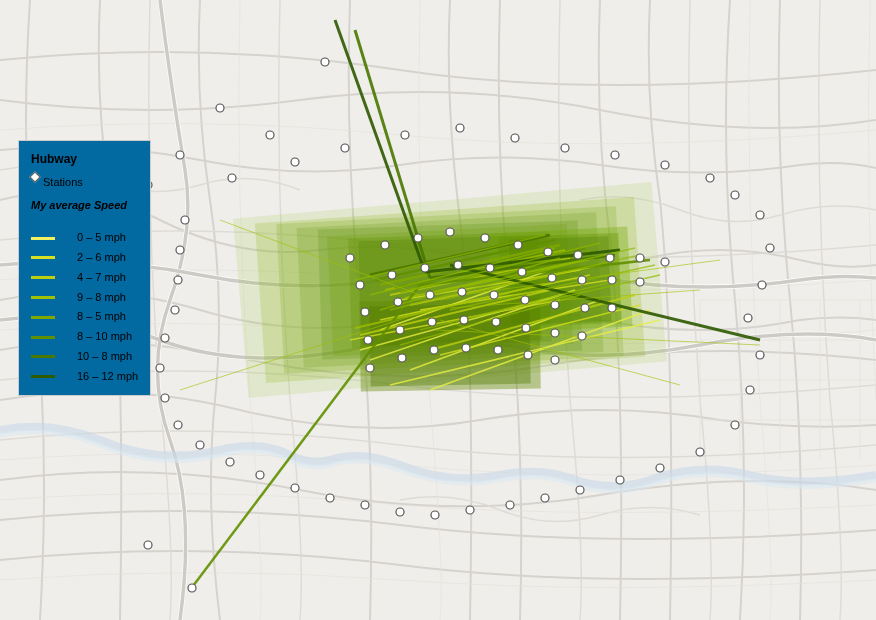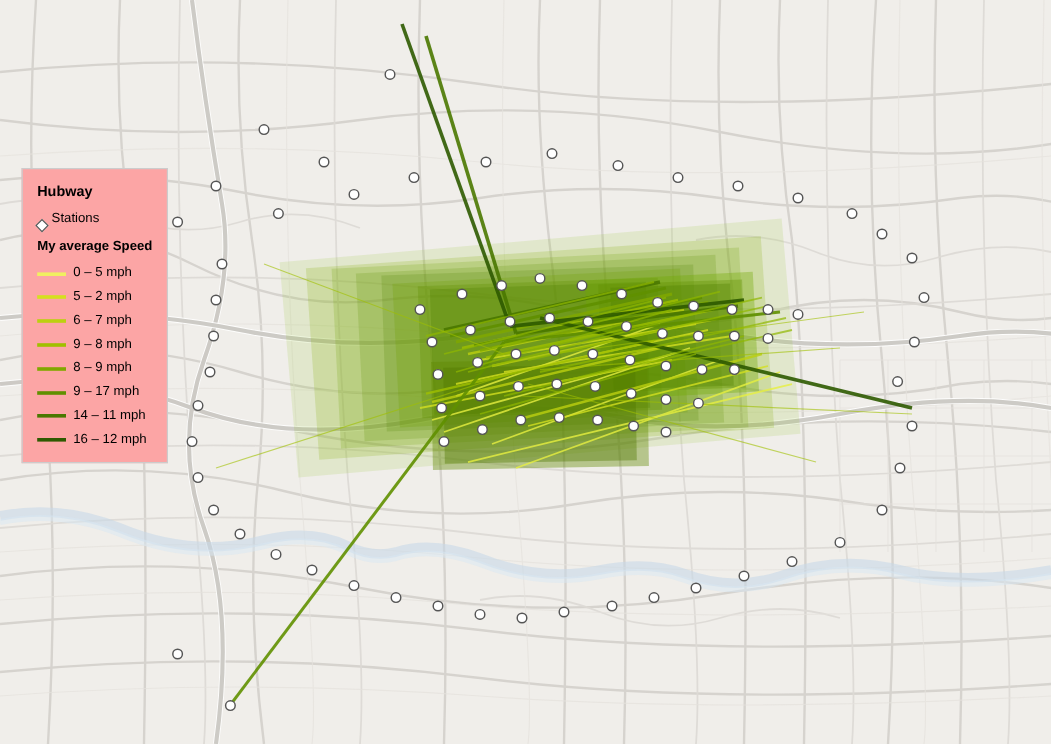--- a/index.html
+++ b/index.html
@@ -22,53 +22,54 @@
     #map-svg {
       position: absolute;
       top: 0; left: 0;
       width: 100%; height: 100%;
     }
 
     #legend {
       position: absolute;
       top: 140px;
       left: 18px;
-      background: #fca5a5;
+      background: #0369a1;
       border: 1px solid #ccc;
       padding: 8px 12px;
       font-size: 12px;
       line-height: 1.8;
       z-index: 10;
     }
 
     .legend-title {
       font-weight: bold;
       font-size: 12px;
       margin-bottom: 2px;
     }
 
     .legend-subtitle {
       font-size: 11px;
       margin-bottom: 4px;
       display: flex;
-      align-items: flex-end;
+      align-items: flex-start;
       gap: 4px;
     }
 
     .legend-section-title {
       font-size: 11px;
       font-weight: bold;
       margin-top: 4px;
-      margin-bottom: 2px;
+      margin-bottom: 12px;
+      font-style: italic;
     }
 
     .legend-item {
       display: flex;
       align-items: center;
-      gap: 6px;
+      gap: 22px;
       font-size: 11px;
     }
 
     .legend-line {
       width: 24px;
       height: 3px;
       display: inline-block;
     }
   </style>
 </head>
@@ -368,41 +369,41 @@
       <span>Stations</span>
     </div>
     <div class="legend-section-title">My average Speed</div>
     <div id="legend-items">
         <div class="legend-item">
     <span class="legend-line" style="background:#f0f060;"></span>
     <span>0 – 5 mph</span>
   </div>
         <div class="legend-item">
     <span class="legend-line" style="background:#d4e020;"></span>
-    <span>5 – 2 mph</span>
+    <span>2 – 6 mph</span>
   </div>
         <div class="legend-item">
     <span class="legend-line" style="background:#bcd010;"></span>
-    <span>6 – 7 mph</span>
+    <span>4 – 7 mph</span>
   </div>
         <div class="legend-item">
     <span class="legend-line" style="background:#a0c000;"></span>
     <span>9 – 8 mph</span>
   </div>
         <div class="legend-item">
     <span class="legend-line" style="background:#80a800;"></span>
-    <span>8 – 9 mph</span>
+    <span>8 – 5 mph</span>
   </div>
         <div class="legend-item">
     <span class="legend-line" style="background:#609000;"></span>
-    <span>9 – 17 mph</span>
+    <span>8 – 10 mph</span>
   </div>
         <div class="legend-item">
     <span class="legend-line" style="background:#4a7800;"></span>
-    <span>14 – 11 mph</span>
+    <span>10 – 8 mph</span>
   </div>
         <div class="legend-item">
     <span class="legend-line" style="background:#2e5a00;"></span>
     <span>16 – 12 mph</span>
   </div>
       </div>
   </div>
 </div>
 
 </body></html>

